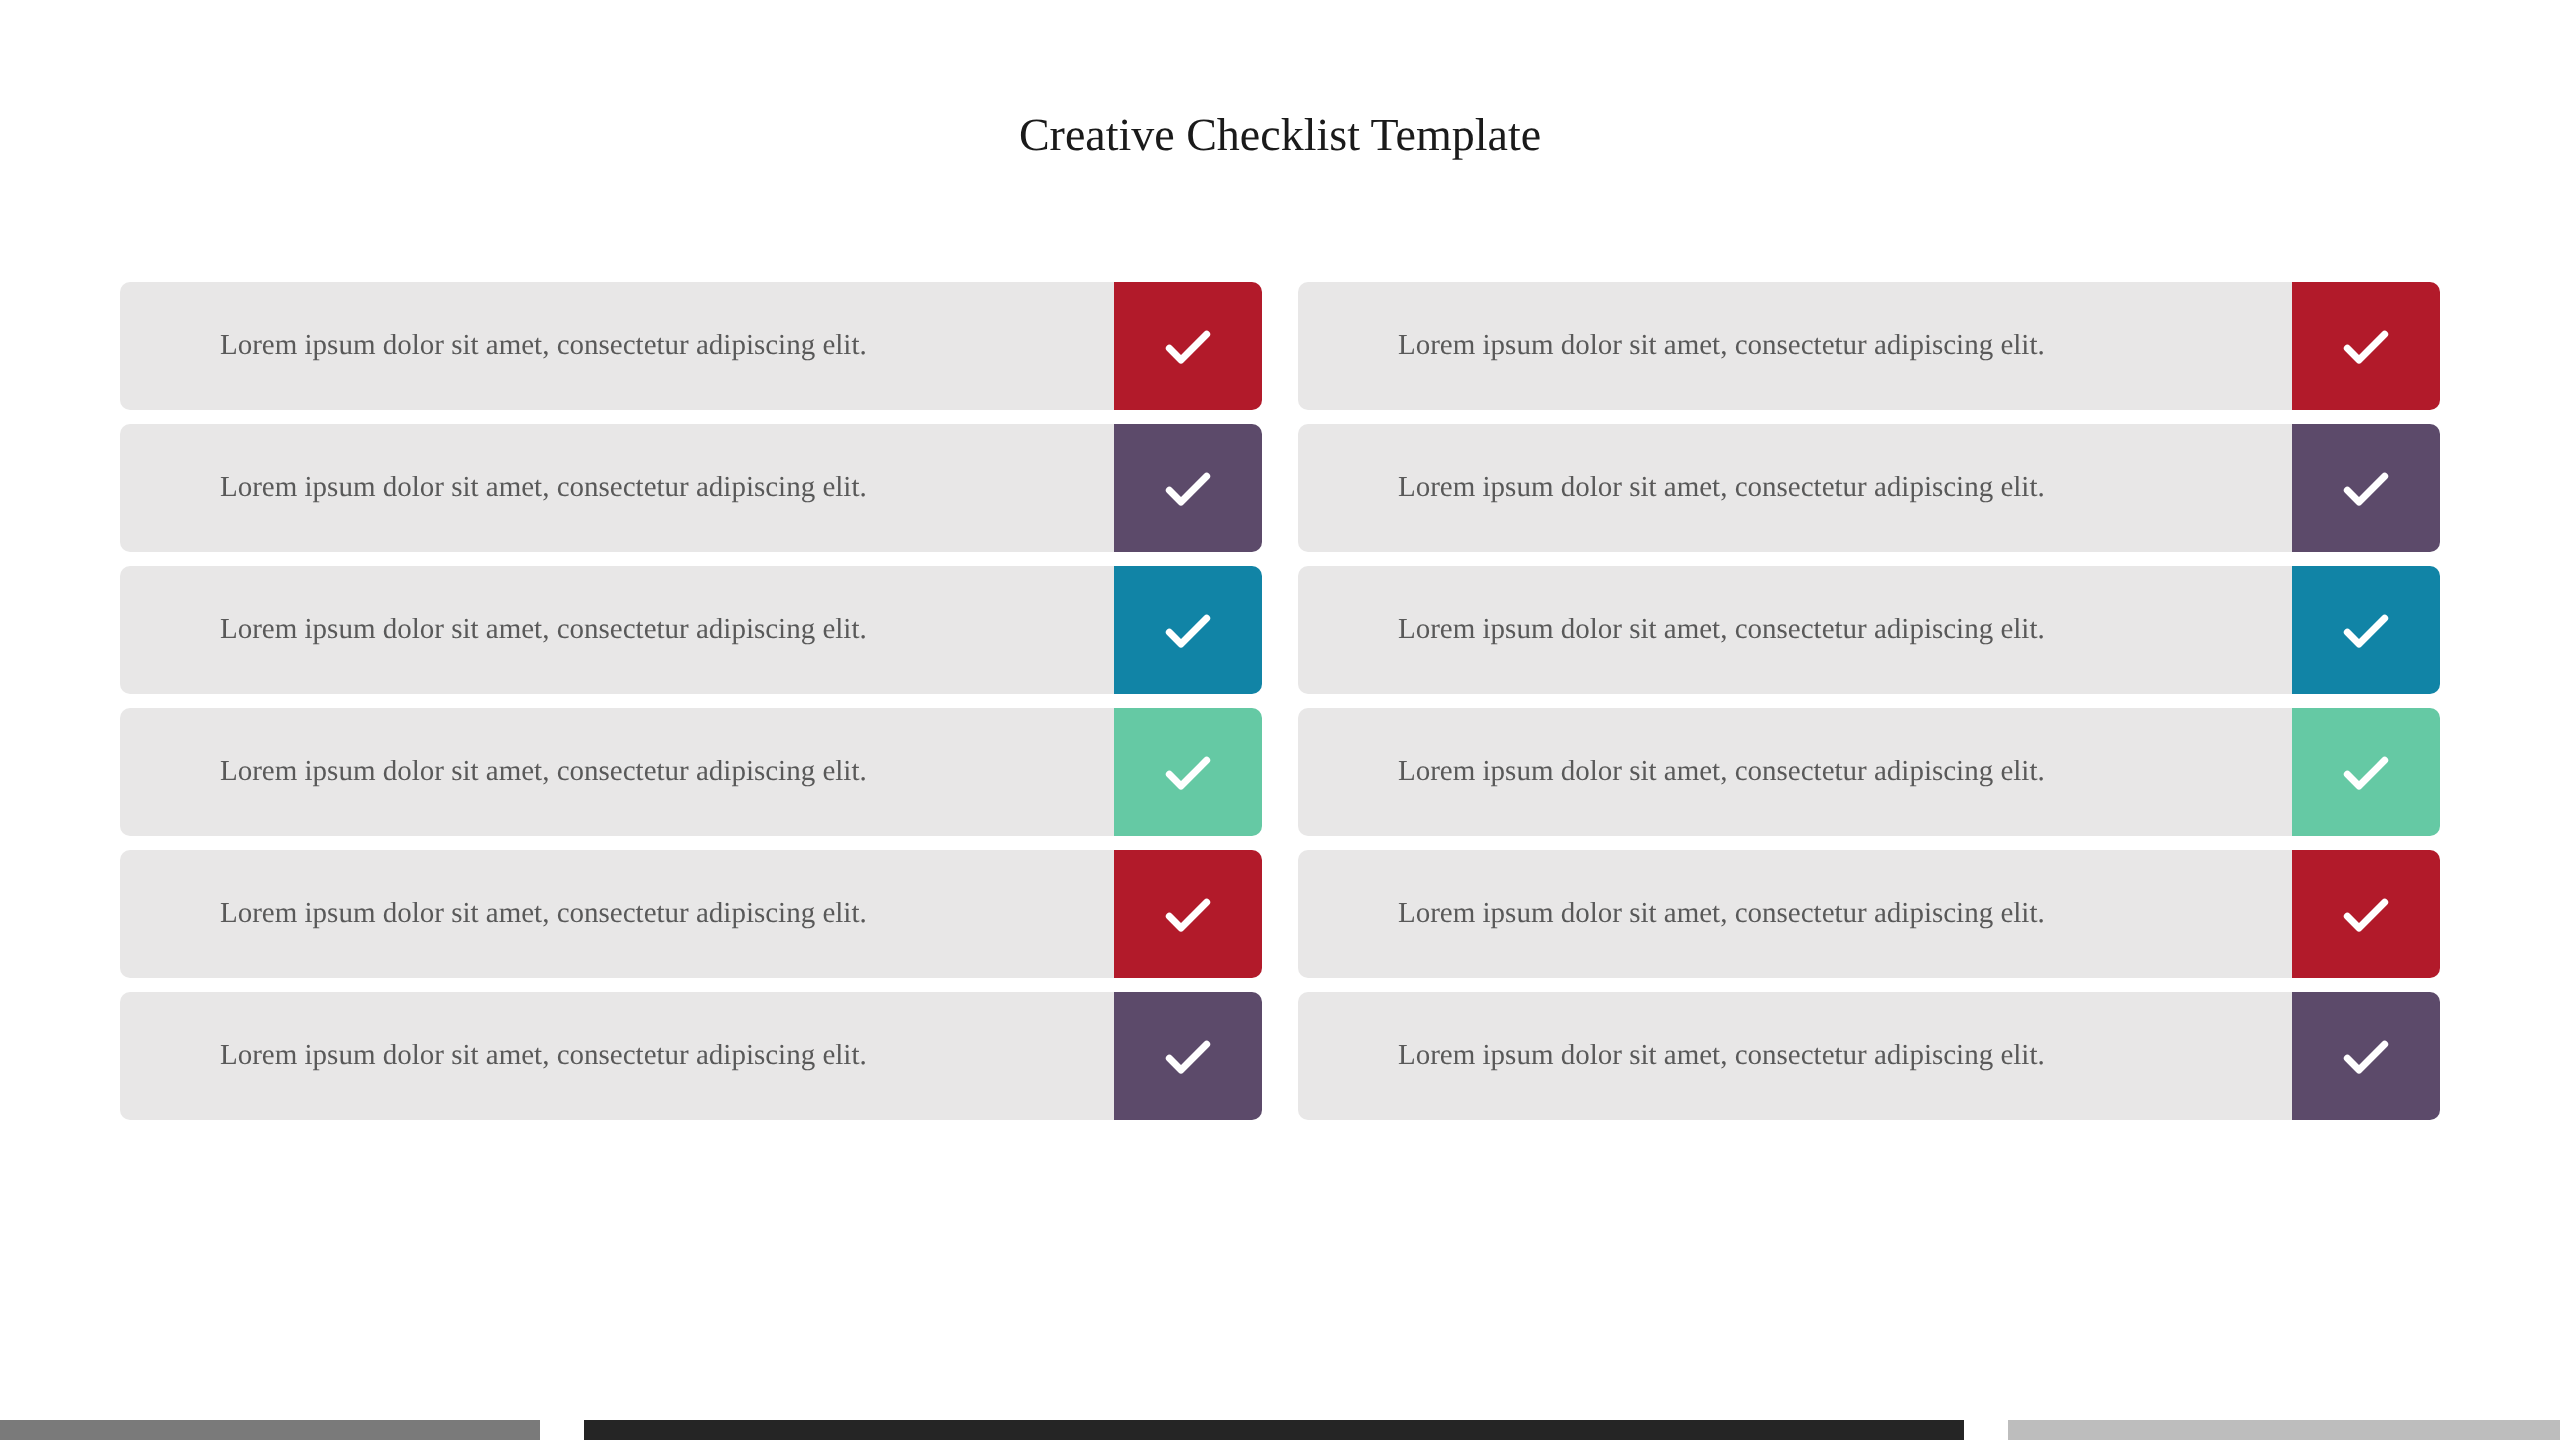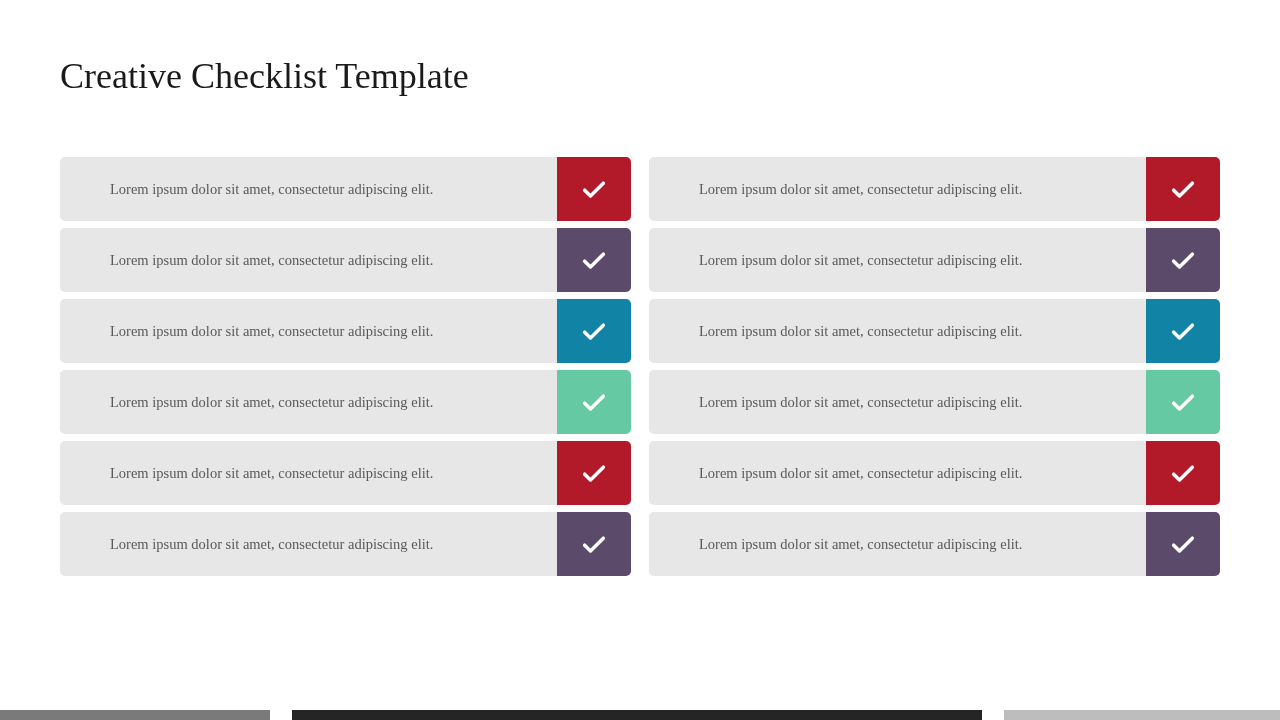--- a/index.html
+++ b/index.html
@@ -8,22 +8,22 @@
       height: 720px;
       background: #ffffff;
       font-family: Georgia, 'Times New Roman', serif;
       position: relative;
       overflow: hidden;
     }
     .container {
       padding: 55px 60px 0 60px;
     }
     .title {
-      text-align: left;
-      font-size: 36px;
+      text-align: center;
+      font-size: 23px;
       font-weight: 400;
       color: #1a1a1a;
       margin-bottom: 60px;
       font-family: Georgia, serif;
     }
     .columns {
       display: flex;
       gap: 18px;
     }
     .column {

